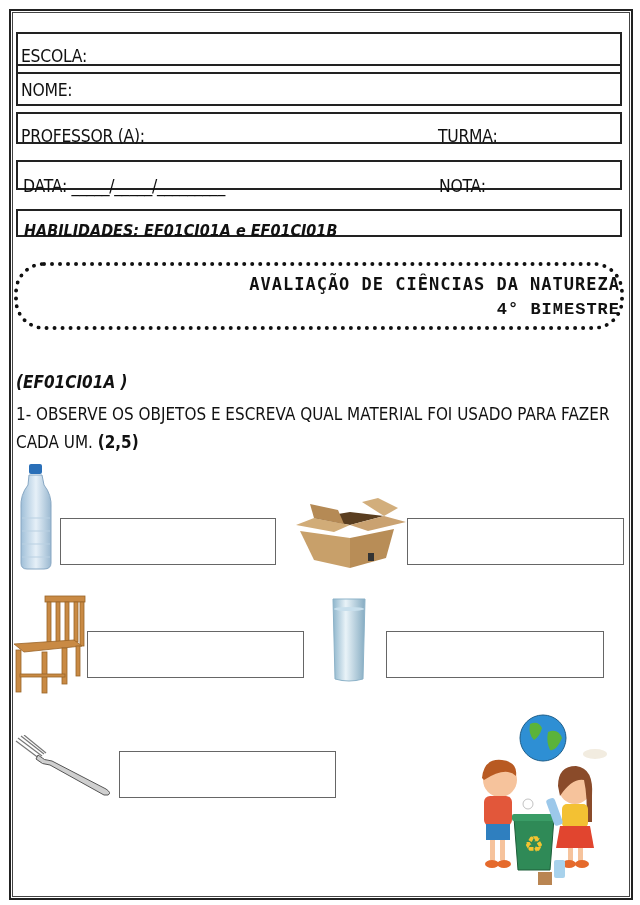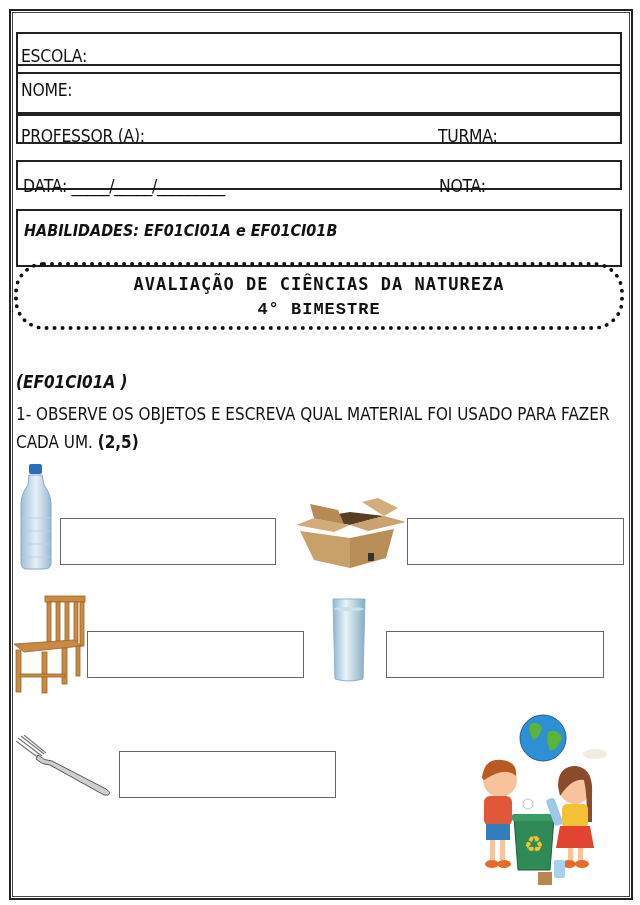--- a/index.html
+++ b/index.html
@@ -1,49 +1,49 @@
 <!DOCTYPE html>
 <html><head>
 <meta charset="utf-8">
 <style>
   html, body { margin:0; padding:0; background:#fff; }
   body { width:640px; height:905px; position:relative; overflow:hidden; font-family:"DejaVu Sans", sans-serif; color:#111; }
   .page { position:absolute; left:9px; top:9px; width:620px; height:887px; border:2px solid #222; box-shadow: inset 0 0 0 1px #fff, inset 0 0 0 2px #444; }
   .hbox { position:absolute; left:16px; width:606px; border:2px solid #222; box-sizing:border-box; }
   .hlabel { position:absolute; font-size:17px; letter-spacing:-0.3px; font-family:"DejaVu Sans", sans-serif; font-weight:normal; transform:scaleX(0.92); transform-origin:left center; }
   .skills { position:absolute; left:6px; top:10px; font-size:16px; font-weight:bold; font-style:italic; transform:scaleX(0.9); transform-origin:left center; }
-  .titlebox { position:absolute; left:14px; top:262px; width:610px; height:68px; border:4px dotted #111; border-radius:30px; box-sizing:border-box; text-align:center;padding-left:8px; }
+  .titlebox { position:absolute; left:14px; top:262px; width:610px; height:68px; border:4px dotted #111; border-radius:30px; box-sizing:border-box; text-align:right;padding-left:8px; }
   .title1 { position:absolute; left:0; right:0; top:8px; font-size:17px; font-weight:bold; letter-spacing:1px; font-family:"DejaVu Sans Mono", monospace; }
   .title2 { position:absolute; left:0; right:0; top:34px; font-size:17px; font-weight:bold; letter-spacing:1px; font-family:Liberation Mono, monospace; }
   .code { position:absolute; left:16px; top:372px; font-size:17px; font-weight:bold; font-style:italic; transform:scaleX(0.9); transform-origin:left center; }
   .q1 { position:absolute; left:16px; top:400px; font-size:17.5px; line-height:28px; width:700px; transform:scaleX(0.87); transform-origin:left top; }
   .q1 b { font-weight:bold; }
   .ans { position:absolute; border:1.5px solid #666; background:#fff; box-sizing:border-box; }
   .img { position:absolute; }
 </style>
 </head>
 <body>
 
 <div class="page"></div>
 
 <div class="hbox" style="top:32px;height:42px;">
   <span class="hlabel" style="left:3px;top:12px;">ESCOLA:</span>
 </div>
-<div class="hbox" style="top:64px;height:52px;">
+<div class="hbox" style="top:64px;height:42px;">
   <span class="hlabel" style="left:3px;top:14px;">NOME:</span>
 </div>
 <div class="hbox" style="top:112px;height:32px;">
   <span class="hlabel" style="left:3px;top:12px;">PROFESSOR (A):</span>
   <span class="hlabel" style="left:420px;top:12px;">TURMA:</span>
 </div>
 <div class="hbox" style="top:160px;height:30px;">
   <span class="hlabel" style="left:5px;top:14px;">DATA: _____/_____/_________</span>
   <span class="hlabel" style="left:421px;top:14px;">NOTA:</span>
 </div>
-<div class="hbox" style="top:209px;height:58px;">
+<div class="hbox" style="top:209px;height:28px;">
   <span class="skills">HABILIDADES: EF01CI01A e EF01CI01B</span>
 </div>
 
 <div class="titlebox">
   <div class="title1">AVALIAÇÃO DE CIÊNCIAS DA NATUREZA</div>
   <div class="title2">4° BIMESTRE</div>
 </div>
 
 <div class="code">(EF01CI01A )</div>
 <div class="q1">

